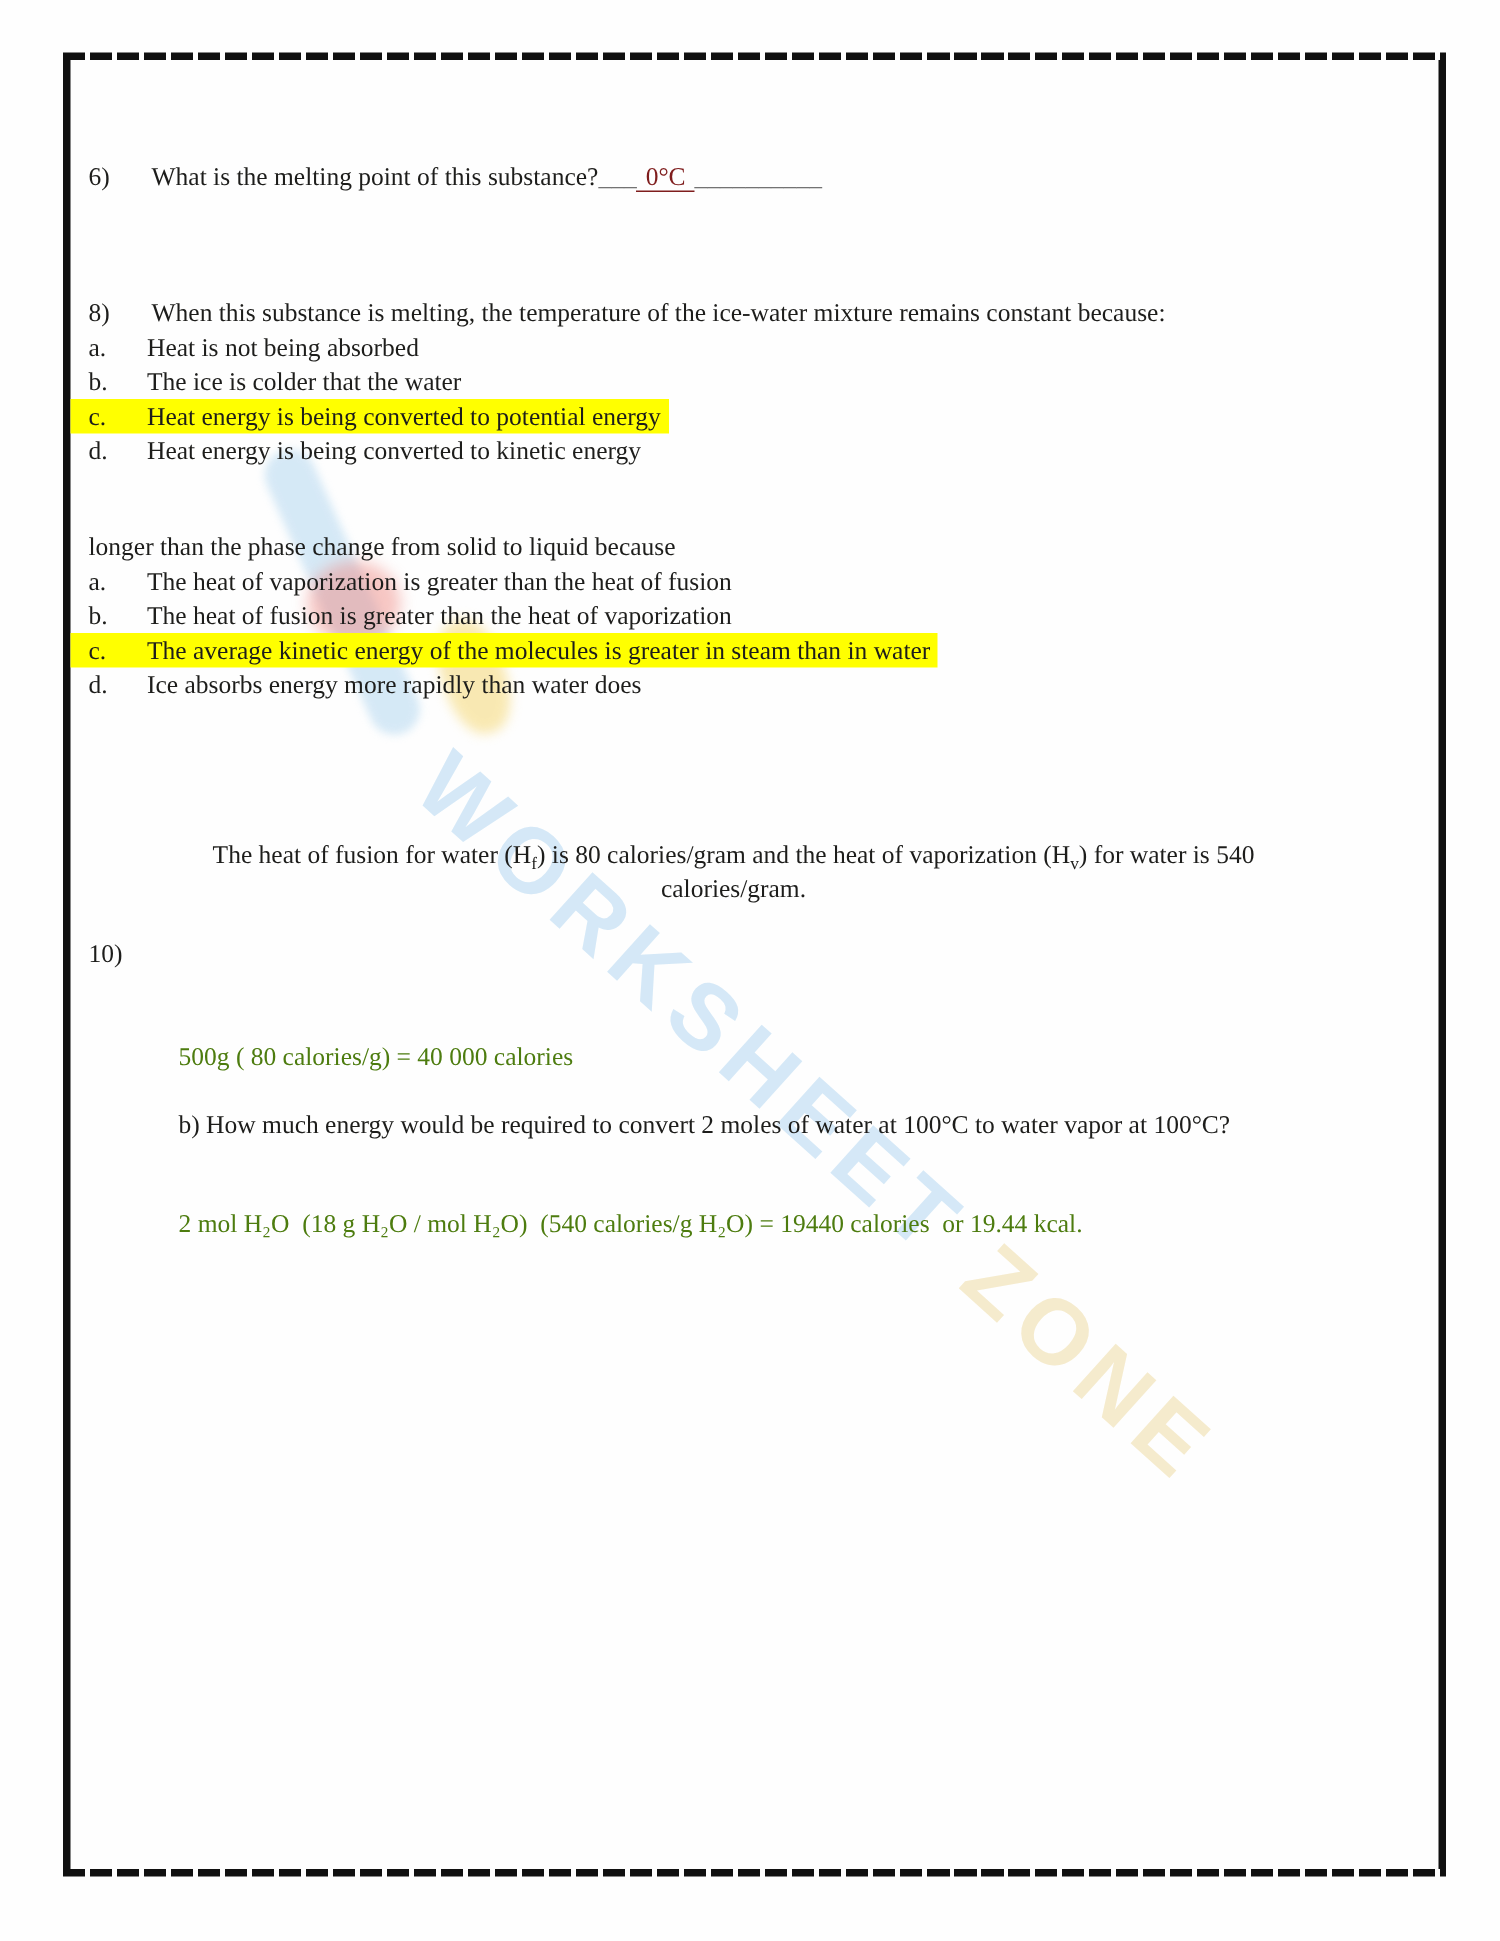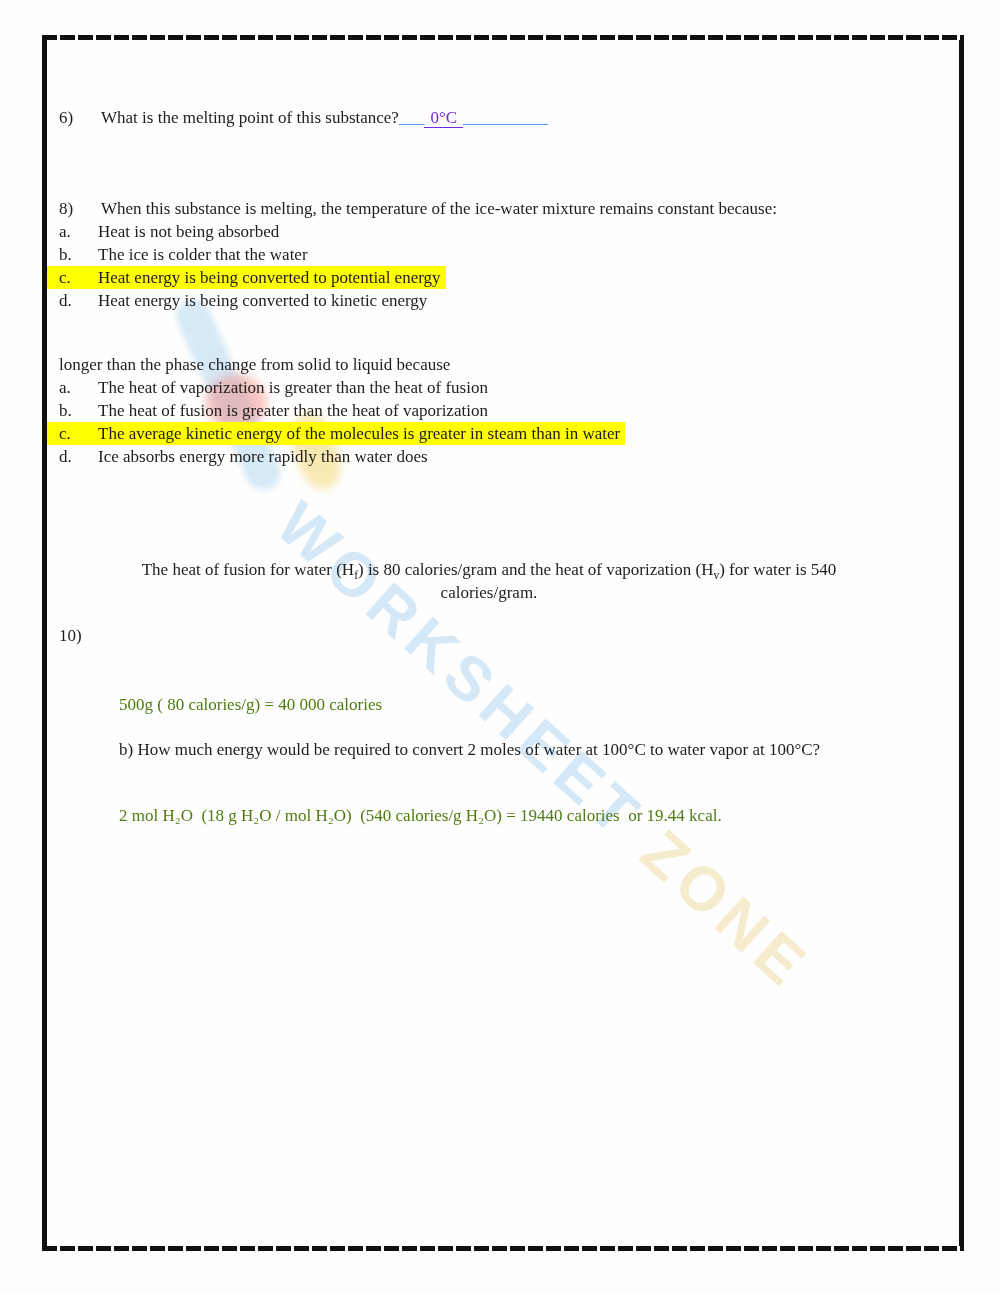--- a/index.html
+++ b/index.html
@@ -18,24 +18,24 @@
     background:repeating-linear-gradient(90deg,#101010 0 15px,rgba(0,0,0,0) 15px 18px);
   }
   .dash-top{top:-5px;}
   .dash-bottom{bottom:-5px;}
   .blk{position:absolute;z-index:2;line-height:23px;}
   .t{white-space:pre-wrap;}
   .qnum{display:inline-block;width:42px;}
   .optrow{display:flex;width:fit-content;height:23px;}
   .optletter{flex:0 0 39px;}
   .hl{background:#ffff00;margin-left:-12px;padding-left:12px;padding-right:5px;}
-  .blank{color:#3b82f6;letter-spacing:0;}
+  .blank{color:#737373;letter-spacing:0;}
   .red{color:#4d7c0f;}
   .blank-ans{
-    color:#6d28d9;border-bottom:1.8px solid currentColor;
+    color:#7f1d1d;border-bottom:1.8px solid currentColor;
     padding:0 6px;line-height:19px;display:inline-block;
   }
   sub{font-size:11.5px;line-height:0;}
   
   .wm-layer{position:absolute;inset:0;z-index:0;overflow:hidden;pointer-events:none;}
   .wm-text{
     position:absolute;left:264px;top:448px;transform:rotate(42deg);transform-origin:0 0;
     font-family:"Liberation Sans","DejaVu Sans",sans-serif;font-weight:bold;
     font-size:62px;letter-spacing:7px;white-space:nowrap;
   }

